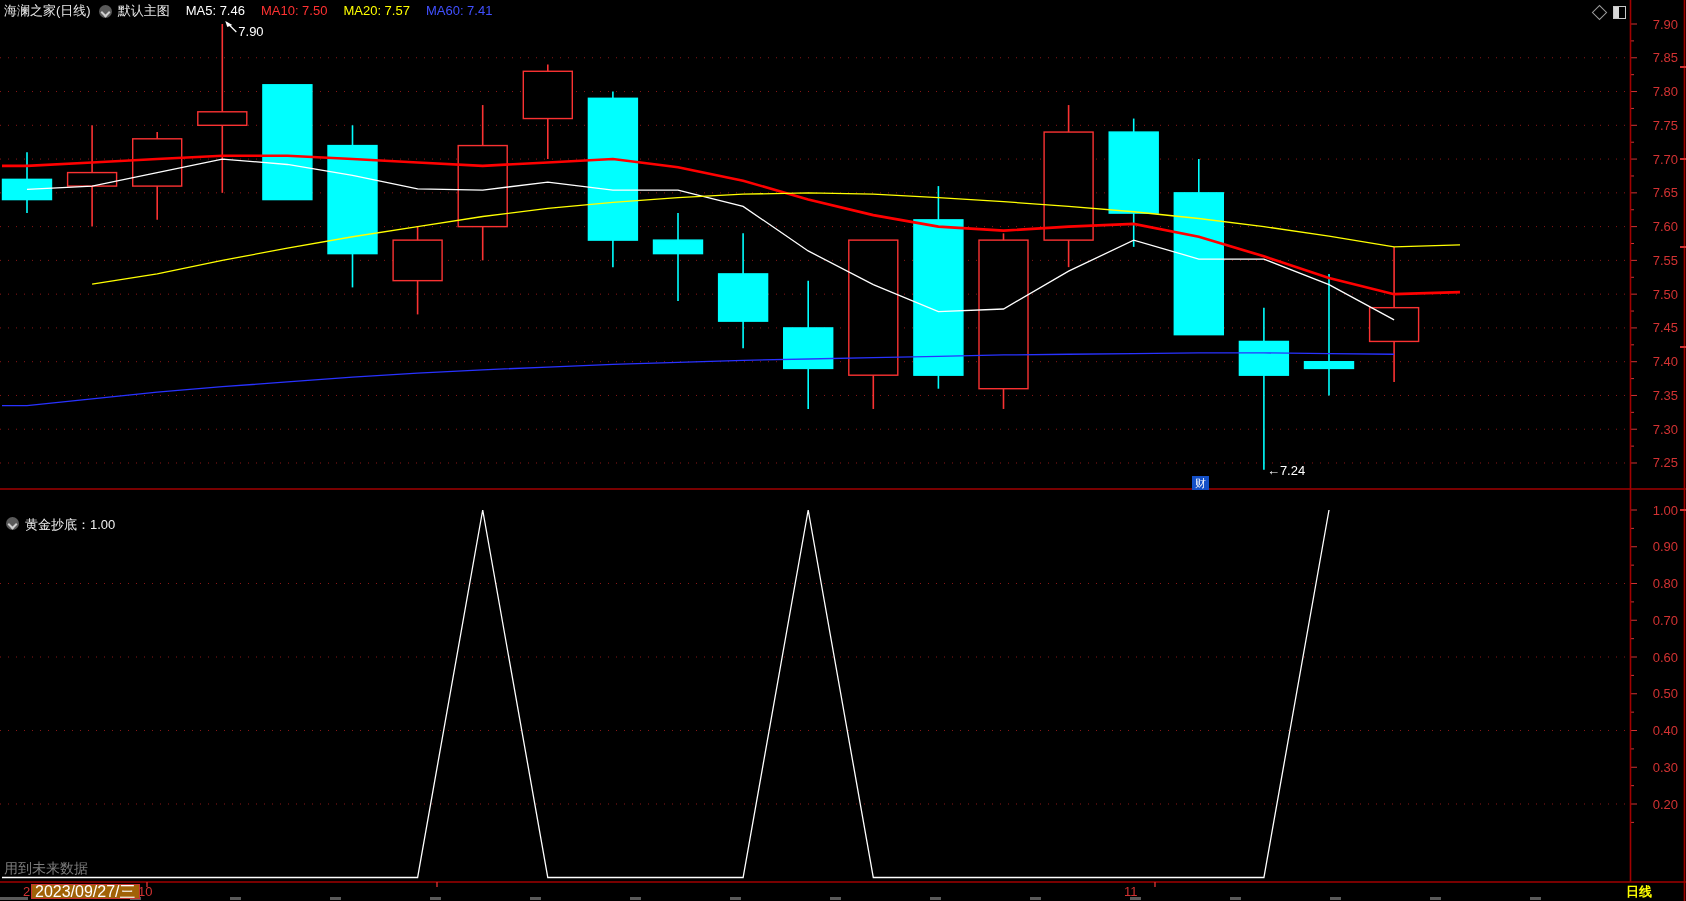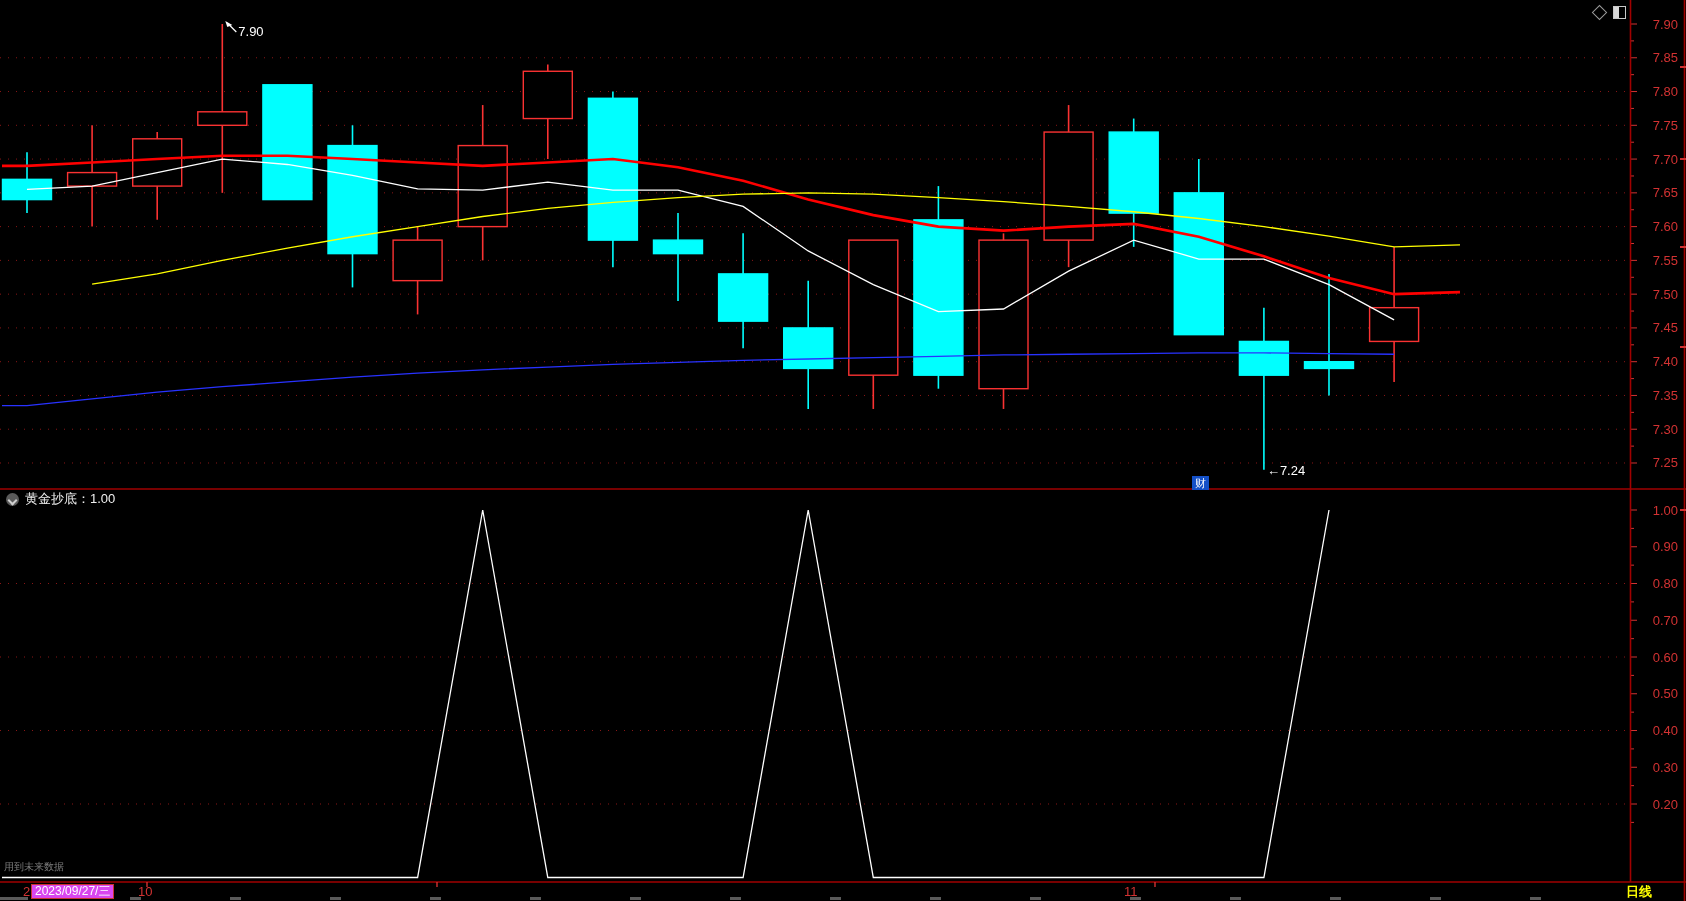--- a/index.html
+++ b/index.html
@@ -10,29 +10,29 @@
   .hdr .t{margin-right:6px;}
   .hdr .ma{margin-left:16px;}
   .ma5{color:#ffffff}.ma10{color:#ff3232}.ma20{color:#ffff00}.ma60{color:#4150ff}
   .circ-ico{display:inline-block;width:13px;height:13px;border-radius:50%;background:#5a5a5a;
             position:relative;margin:0 6px 0 2px;flex:0 0 auto;}
   .circ-ico:after{content:"";position:absolute;left:3px;top:4px;width:5px;height:5px;
             border-right:2px solid #cfcfcf;border-bottom:2px solid #cfcfcf;transform:rotate(45deg);}
   .topicons{position:absolute;top:6px;left:1594px;display:flex;gap:8px;align-items:center;}
   .diamond{width:9px;height:9px;border:1px solid #9a9a9a;transform:rotate(45deg);}
   .spliticon{width:11px;height:11px;border:1px solid #c8c8c8;background:linear-gradient(90deg,#d8d8d8 0 45%,#000 45%);}
-  .p2hdr{position:absolute;left:4px;top:491px;height:15px;line-height:15px;font-size:13px;
-         color:#efefef;display:flex;align-items:flex-end;white-space:nowrap;}
-  .warn{position:absolute;left:4px;top:860px;font-size:10px;color:#7d7d7d;}
+  .p2hdr{position:absolute;left:4px;top:517px;height:15px;line-height:15px;font-size:13px;
+         color:#efefef;display:flex;align-items:flex-start;white-space:nowrap;}
+  .warn{position:absolute;left:4px;top:860px;font-size:14px;color:#7d7d7d;}
   .badge{position:absolute;left:1192px;top:476px;width:17px;height:14px;background:#1450c8;
          color:#fff;font-size:11px;line-height:14px;text-align:center;}
   .bbar{position:absolute;left:0;top:883px;width:1686px;height:18px;font-size:13px;line-height:15px;}
   .bb-el{position:absolute;top:1px;white-space:nowrap;}
   .red{color:#d23232;}
-  .chip{background:#d946ef;color:#fff;border:1px solid #c83232;font-size:12px;
+  .chip{background:#a16207;color:#fff;border:1px solid #c83232;font-size:16px;
         padding:0 3px;line-height:13px;}
   .period{color:#ffff00;font-weight:bold;}
   svg{position:absolute;left:0;top:0;}
 </style>
 </head>
 <body>
 
 <div class="screen">
 
   <svg id="cv" width="1686" height="901">
@@ -253,20 +253,29 @@
         <line x1="930" y1="898.5" x2="941" y2="898.5" stroke="#5a5a5a" stroke-width="3"></line>
         <line x1="1030" y1="898.5" x2="1041" y2="898.5" stroke="#5a5a5a" stroke-width="3"></line>
         <line x1="1130" y1="898.5" x2="1141" y2="898.5" stroke="#5a5a5a" stroke-width="3"></line>
         <line x1="1230" y1="898.5" x2="1241" y2="898.5" stroke="#5a5a5a" stroke-width="3"></line>
         <line x1="1330" y1="898.5" x2="1341" y2="898.5" stroke="#5a5a5a" stroke-width="3"></line>
         <line x1="1430" y1="898.5" x2="1441" y2="898.5" stroke="#5a5a5a" stroke-width="3"></line>
         <line x1="1530" y1="898.5" x2="1541" y2="898.5" stroke="#5a5a5a" stroke-width="3"></line>
       </g>
     </svg>
 
+  <div class="hdr">
+    <span class="t">海澜之家(日线)</span>
+    <span class="circ-ico"></span>
+    <span>默认主图</span>
+    <span class="ma ma5">MA5: 7.46</span>
+    <span class="ma ma10">MA10: 7.50</span>
+    <span class="ma ma20">MA20: 7.57</span>
+    <span class="ma ma60">MA60: 7.41</span>
+  </div>
 
   <div class="topicons">
     <span class="diamond"></span>
     <span class="spliticon"></span>
   </div>
 
   <div class="p2hdr">
     <span class="circ-ico"></span>
     <span>黄金抄底：1.00</span>
   </div>

